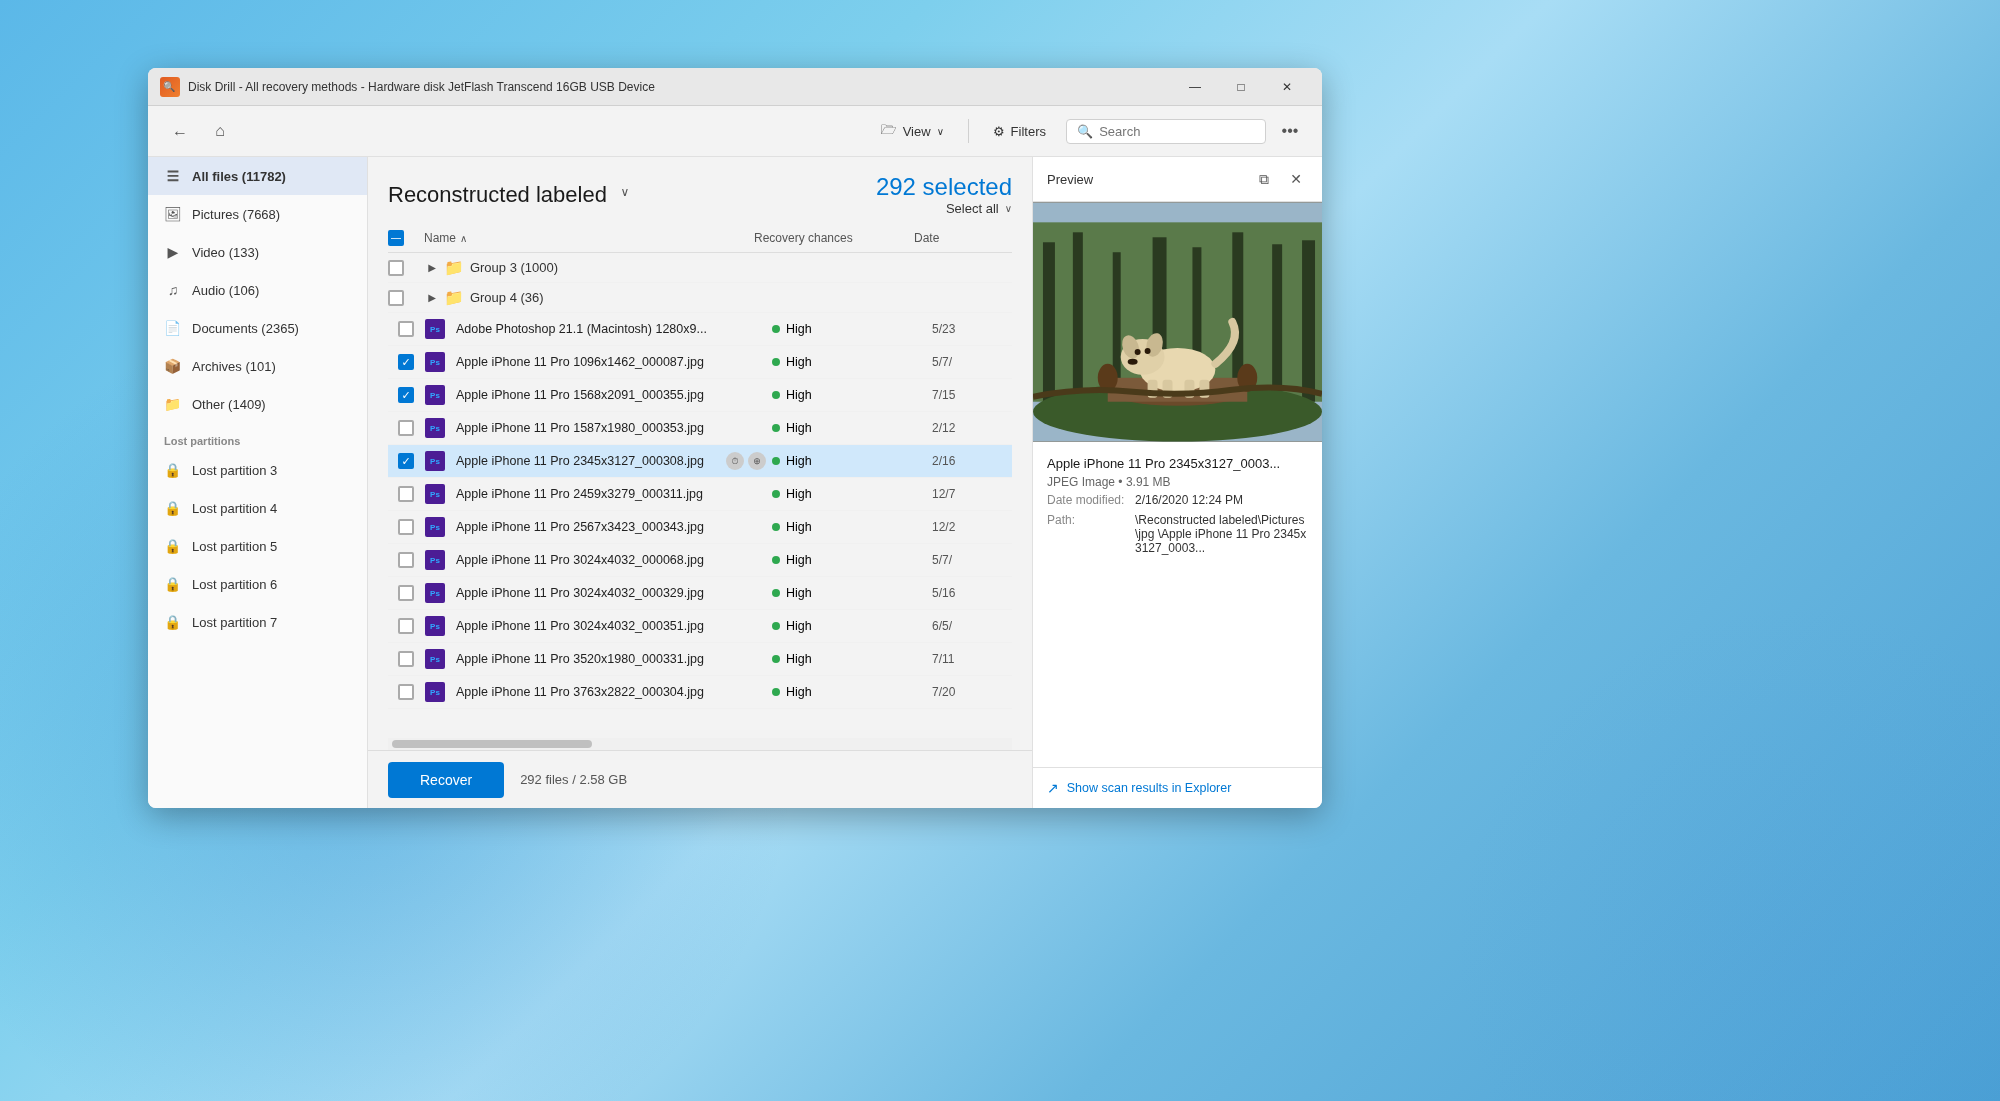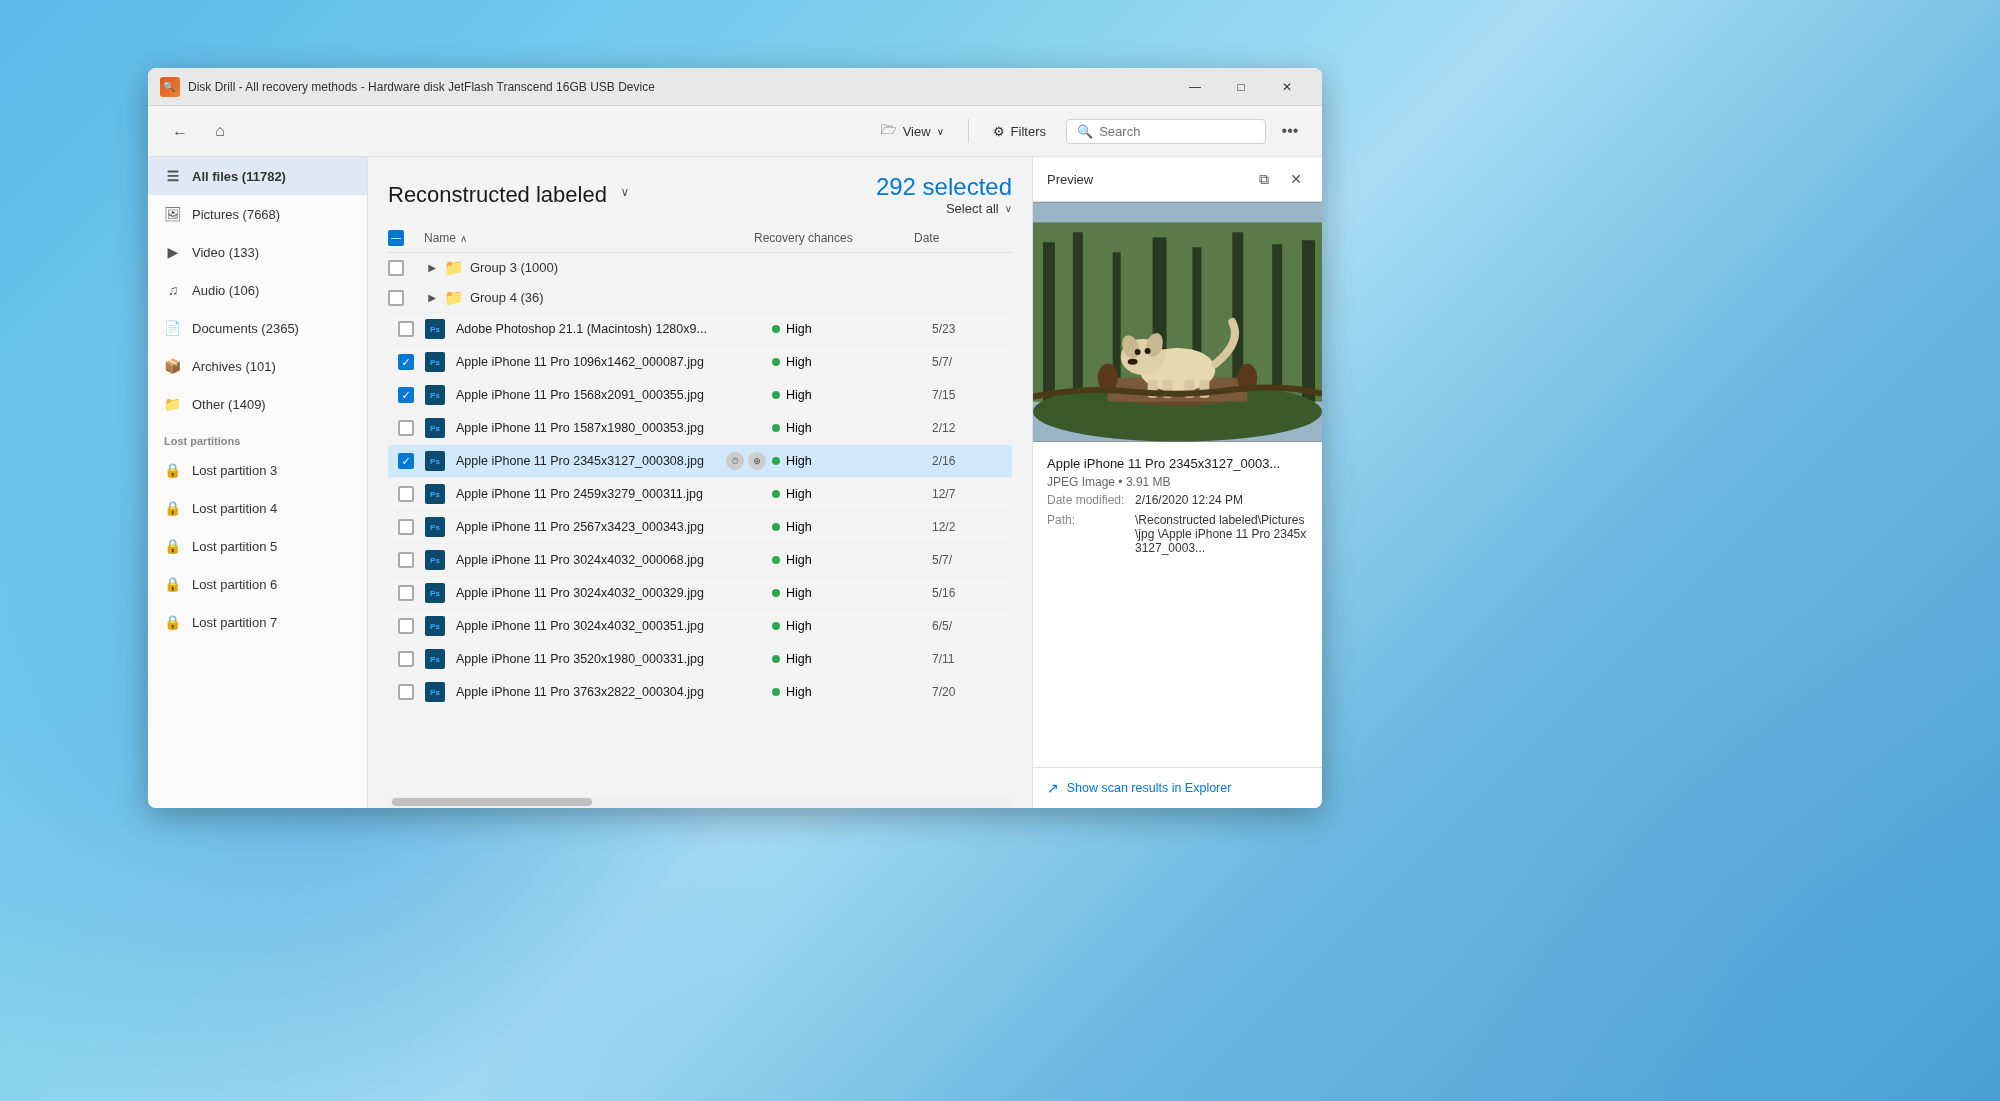--- a/index.html
+++ b/index.html
@@ -318,21 +318,21 @@
       height: 22px;
       margin-right: 6px;
       display: flex;
       align-items: center;
       justify-content: center;
       flex-shrink: 0;
     }
     .ps-icon {
       width: 20px;
       height: 20px;
-      background: #0c4a6e;
+      background: #4c1d95;
       border-radius: 2px;
       display: flex;
       align-items: center;
       justify-content: center;
       font-size: 8px;
       font-weight: 700;
       color: #31a8ff;
     }
     .folder-icon {
       font-size: 16px;
@@ -934,20 +934,24 @@
               </div>
             </div>
 
         </div>
 
         <div class="h-scroll-bar">
           <div class="h-scroll-thumb"></div>
         </div>
       </div>
 
+      <div class="bottom-bar">
+        <button class="recover-btn">Recover</button>
+        <span class="file-count-info">292 files / 2.58 GB</span>
+      </div>
     </div>
 
     <div class="preview-panel">
       <div class="preview-header">
         <span class="preview-title">Preview</span>
         <div class="preview-actions">
           <div class="preview-action-btn">⧉</div>
           <div class="preview-action-btn">✕</div>
         </div>
       </div>

